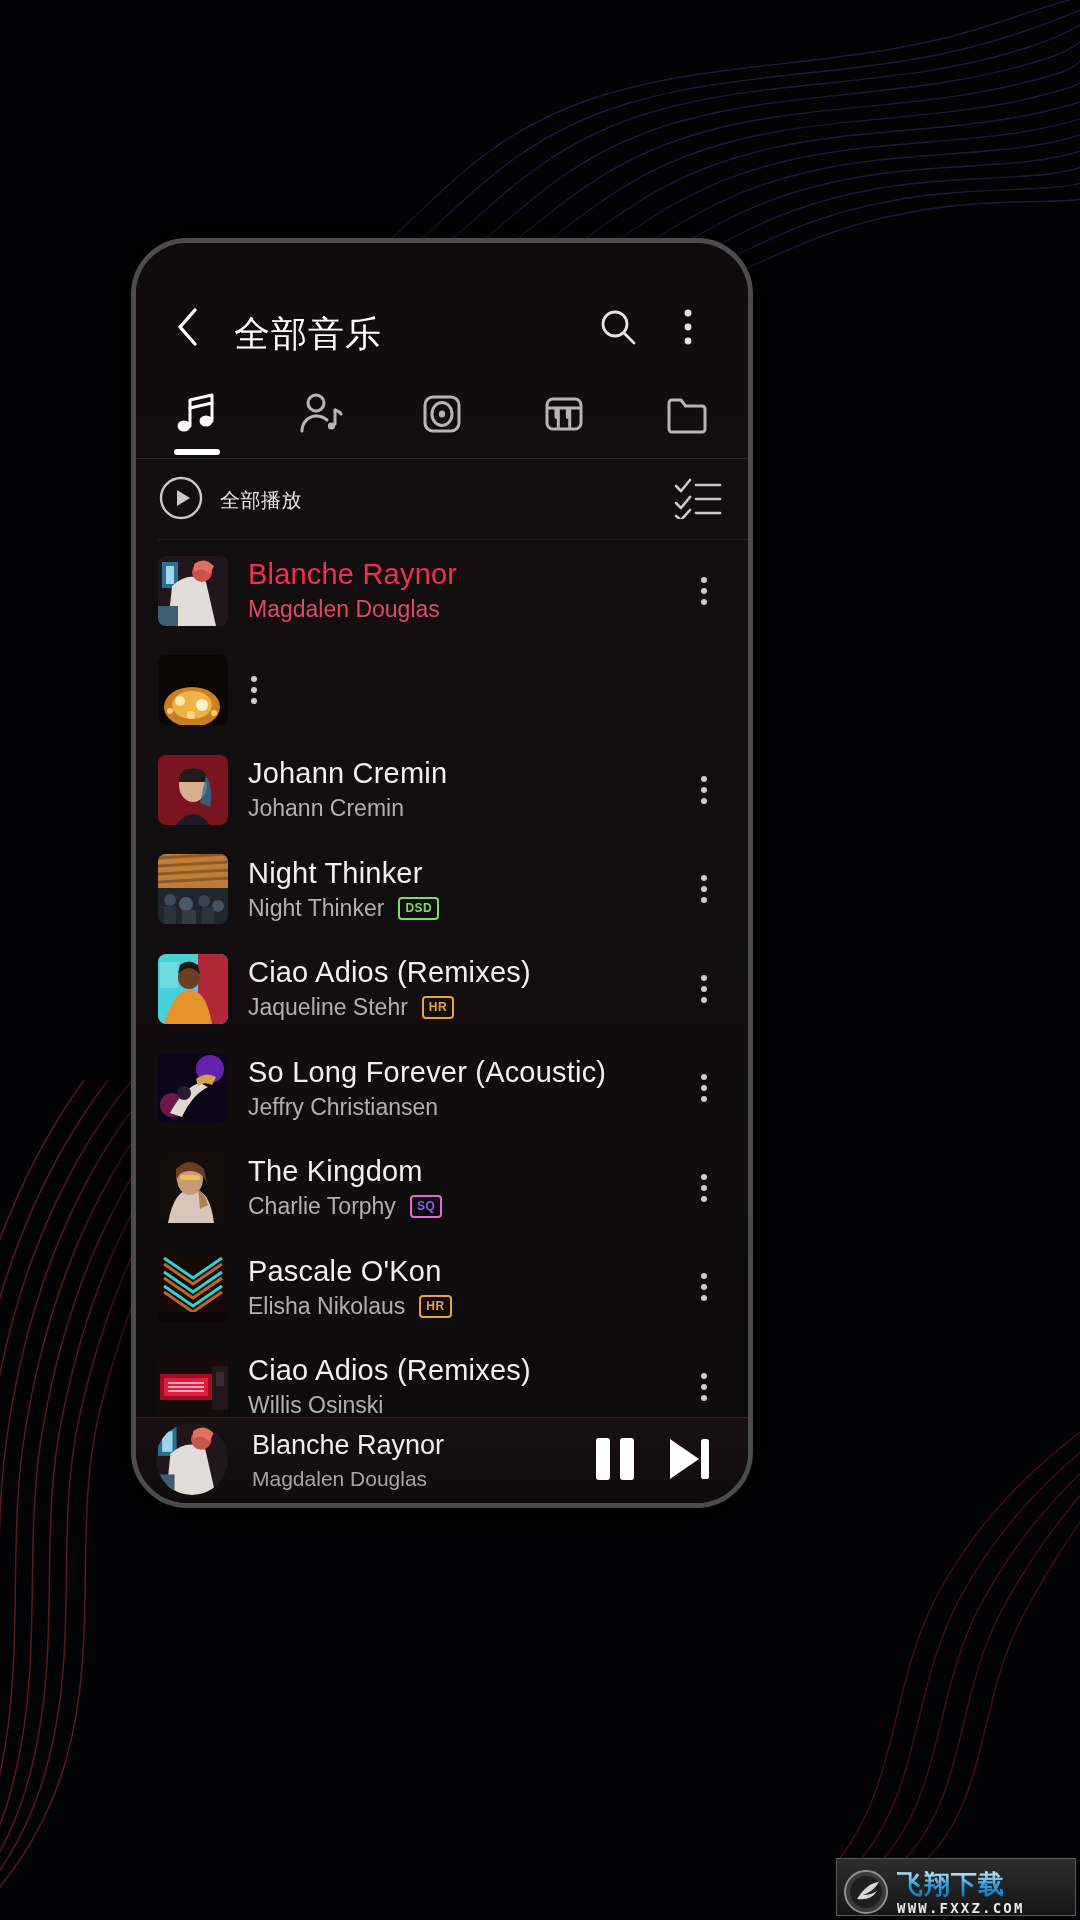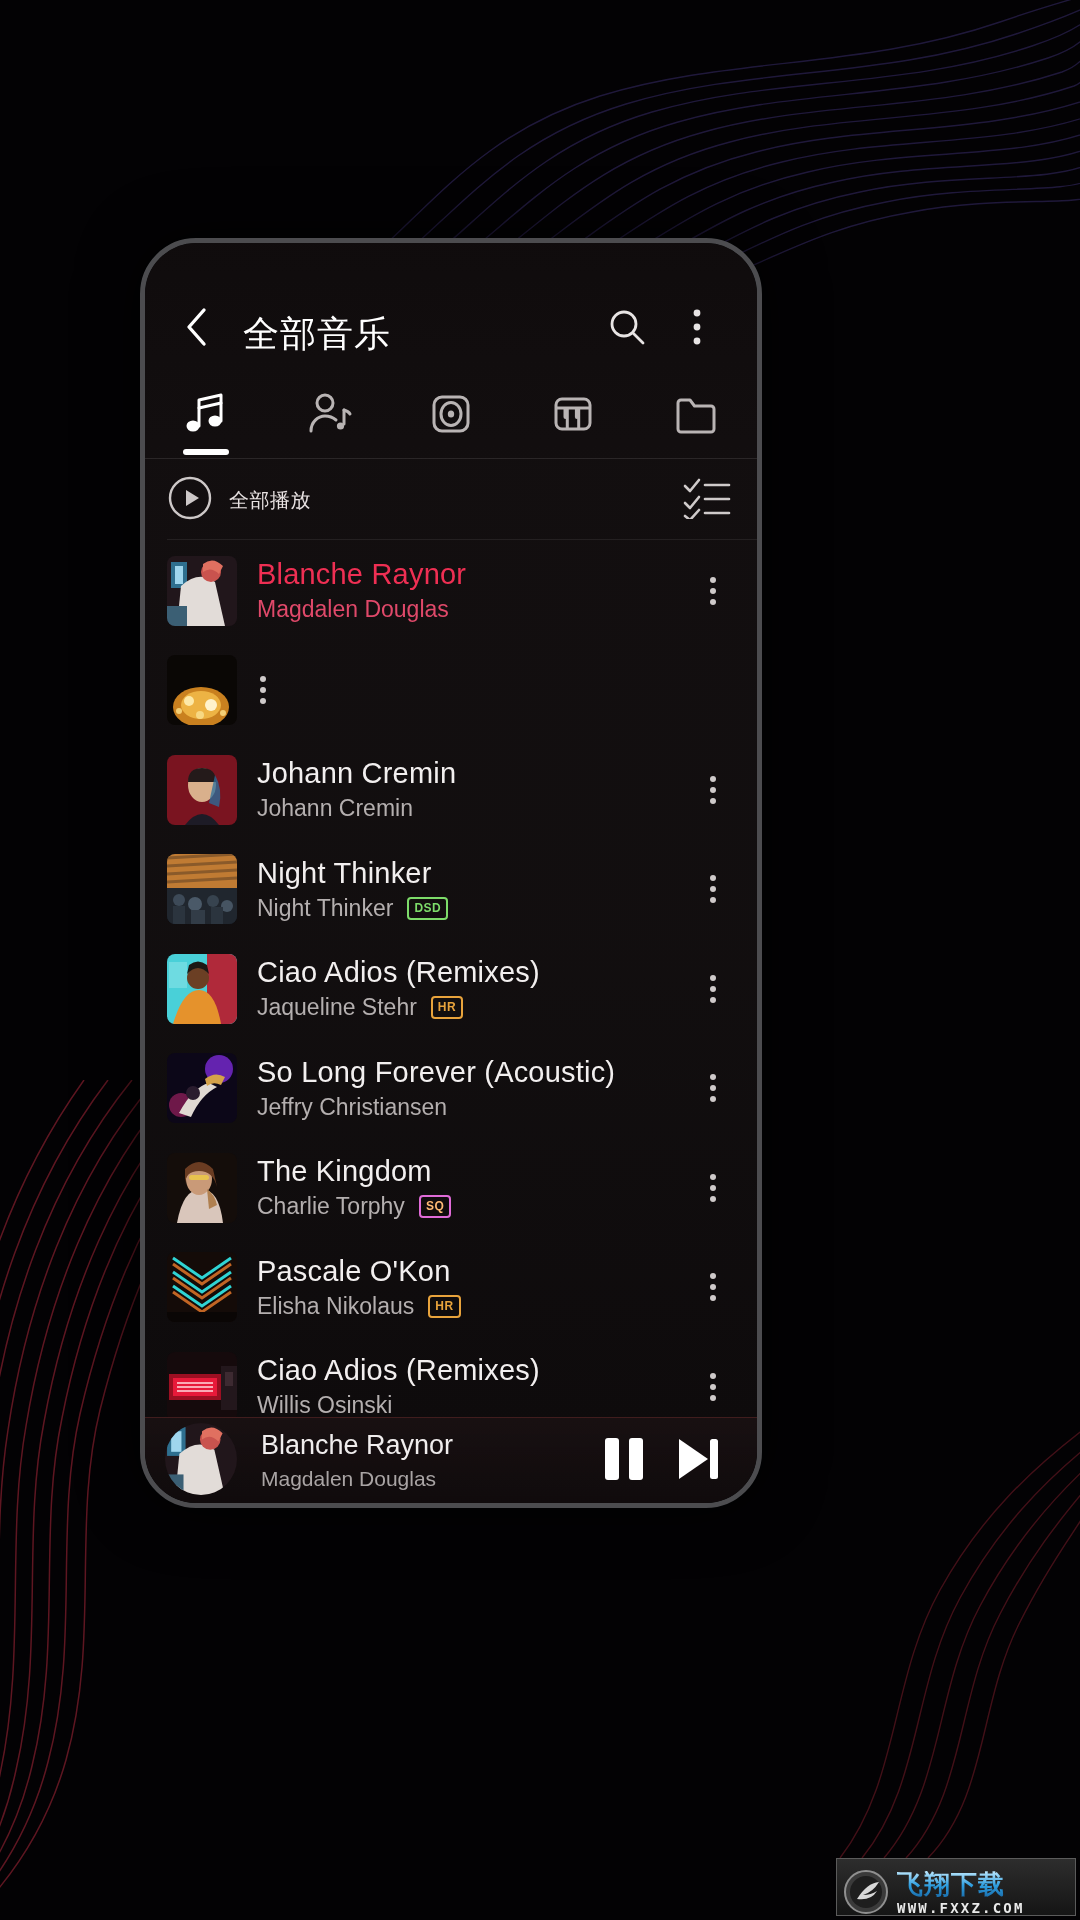--- a/index.html
+++ b/index.html
@@ -18,21 +18,21 @@
     inset: 0;
     background: #030204;
     overflow: hidden;
   }
   .topo { position: absolute; opacity: .85; }
   .topo svg { display: block; }
 
   
   #phone {
     position: absolute;
-    left: 140px;
+    left: 131px;
     top: 238px;
     width: 622px;
     height: 1270px;
     border-radius: 56px;
     background: #0b0b0d;
     border: 5px solid #4c4c4f;
     box-shadow: 0 0 60px rgba(0,0,0,.9);
     overflow: hidden;
   }
   #screen {
@@ -202,21 +202,21 @@
     font-size: 12px;
     line-height: 1;
     padding: 3px 5px 4px;
     border-radius: 4px;
     border: 2px solid;
     font-weight: bold;
     letter-spacing: .5px;
   }
   .badge.DSD { color: #7ddc6a; border-color: #7ddc6a; }
   .badge.HR  { color: #e8a33c; border-color: #e8a33c; }
-  .badge.SQ  { color: #fdba74; border-color: #e06bd8; }
+  .badge.SQ  { color: #8b5cf6; border-color: #e06bd8; }
 
   .more {
     width: 52px; height: 80px;
     flex: none;
     display: flex; align-items: center; justify-content: center;
   }
   .more i {
     display: block;
     width: 6px; height: 6px;
     border-radius: 50%;

